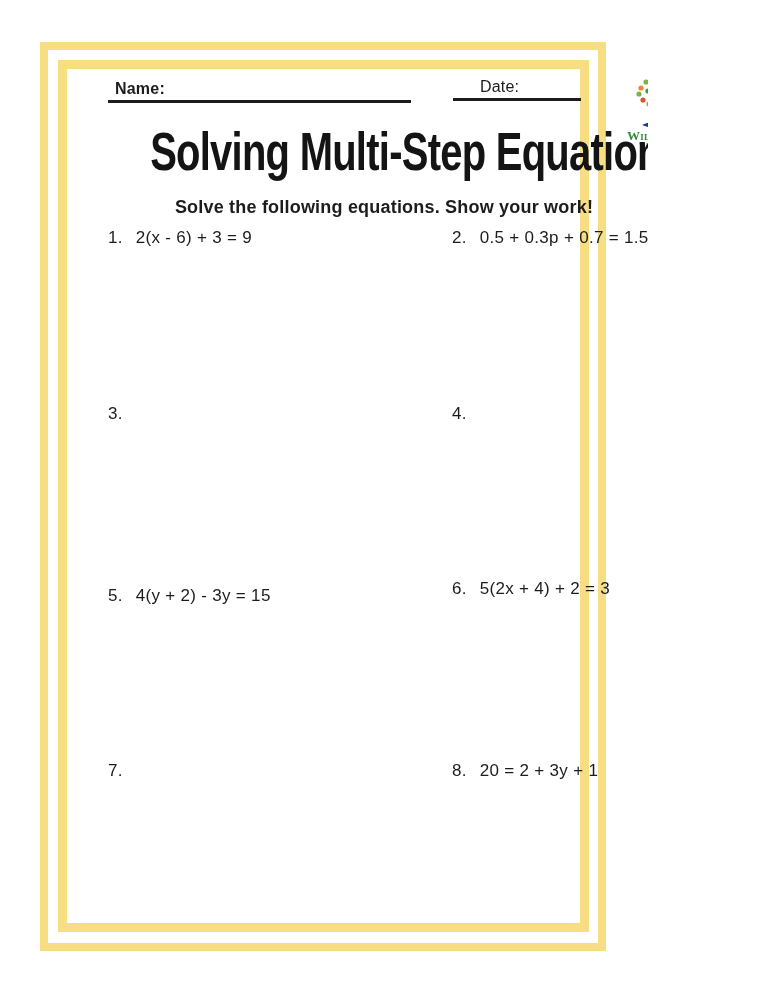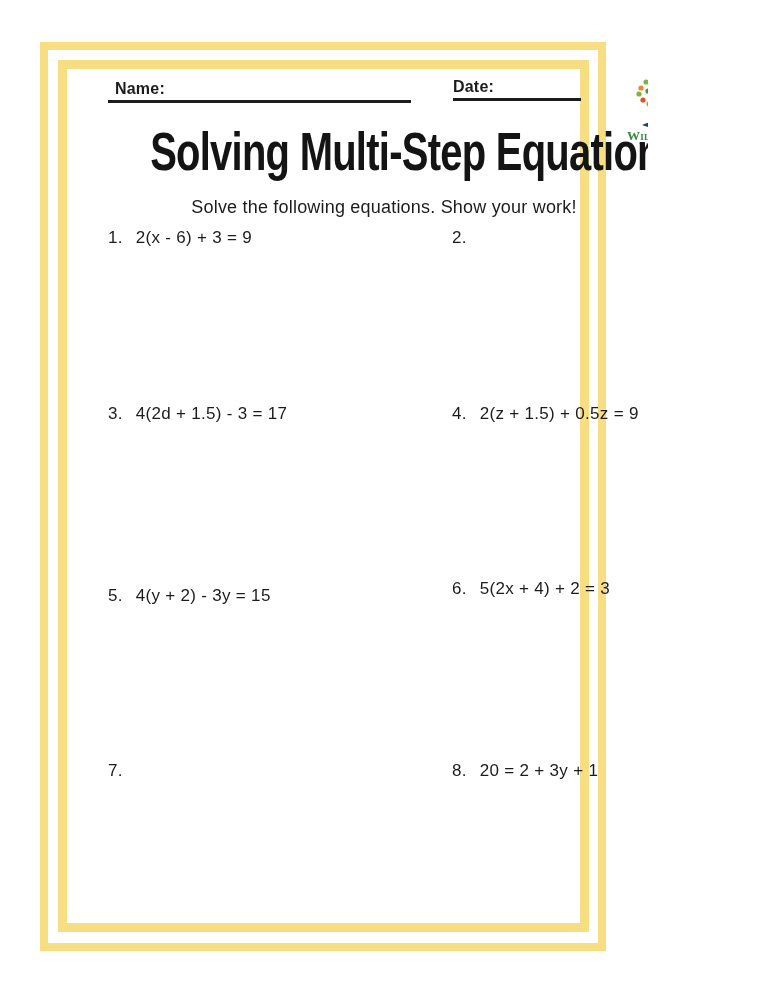--- a/index.html
+++ b/index.html
@@ -18,21 +18,21 @@
     pointer-events:none;
   }
   .border-inner{
     position:absolute;left:58px;top:60px;right:59px;bottom:62px;
     border:9px solid #f7de82;
     pointer-events:none;
   }
   
   .name-label{position:absolute;left:115px;top:80px;font-size:16px;font-weight:bold;letter-spacing:.2px;}
   .name-line{position:absolute;left:108px;top:100px;width:303px;height:3px;background:#1c1c1c;}
-  .date-label{position:absolute;left:453px;top:78px;font-size:16px;font-weight:bold;letter-spacing:.2px;}
+  .date-label{position:absolute;left:480px;top:78px;font-size:16px;font-weight:normal;letter-spacing:.2px;}
   .date-line{position:absolute;left:453px;top:98px;width:128px;height:3px;background:#1c1c1c;}
   
   .logo{position:absolute;left:622px;top:63px;width:88px;text-align:center;}
   .logo svg{display:block;margin:0 auto;}
   .logo-name{
     font-family:"Liberation Serif", serif;
     font-variant:small-caps;
     font-weight:bold;
     font-size:13px;
     color:#338a3e;
@@ -54,21 +54,21 @@
     position:absolute;left:68px;top:120px;width:632px;margin:0;
     text-align:center;
     font-size:54px;font-weight:bold;letter-spacing:-1px;
     transform:scaleX(.74);transform-origin:50% 50%;
     white-space:nowrap;
     color:#141414;
   }
   .subtitle{
     position:absolute;left:68px;top:197px;width:632px;
     text-align:center;
-    font-size:18px;font-weight:normal;letter-spacing:.2px;
+    font-size:18px;font-weight:bold;letter-spacing:.2px;
     color:#1c1c1c;
   }
   
   .problem{
     position:absolute;
     display:flex;align-items:baseline;gap:13px;
     font-size:17px;line-height:1.2;
     letter-spacing:.3px;
     white-space:nowrap;
   }
@@ -147,28 +147,27 @@
   <h1 class="title">Solving Multi-Step Equations</h1>
 
   <div class="subtitle">Solve the following equations. Show your work!</div>
 
   <div class="problem p1">
     <span class="num">1.</span>
     <span class="eq">2(x - 6) + 3 = 9</span>
   </div>
   <div class="problem p2">
     <span class="num">2.</span>
+    <span class="eq">0.5 + 0.3p + 0.7 = 1.5</span>
   </div>
   <div class="problem p3">
     <span class="num">3.</span>
-    <span class="eq">4(2d + 1.5) - 3 = 17</span>
   </div>
   <div class="problem p4">
     <span class="num">4.</span>
-    <span class="eq">2(z + 1.5) + 0.5z = 9</span>
   </div>
   <div class="problem p5">
     <span class="num">5.</span>
     <span class="eq">4(y + 2) - 3y = 15</span>
   </div>
   <div class="problem p6">
     <span class="num">6.</span>
     <span class="eq">5(2x + 4) + 2 = 3</span>
   </div>
   <div class="problem p7">

